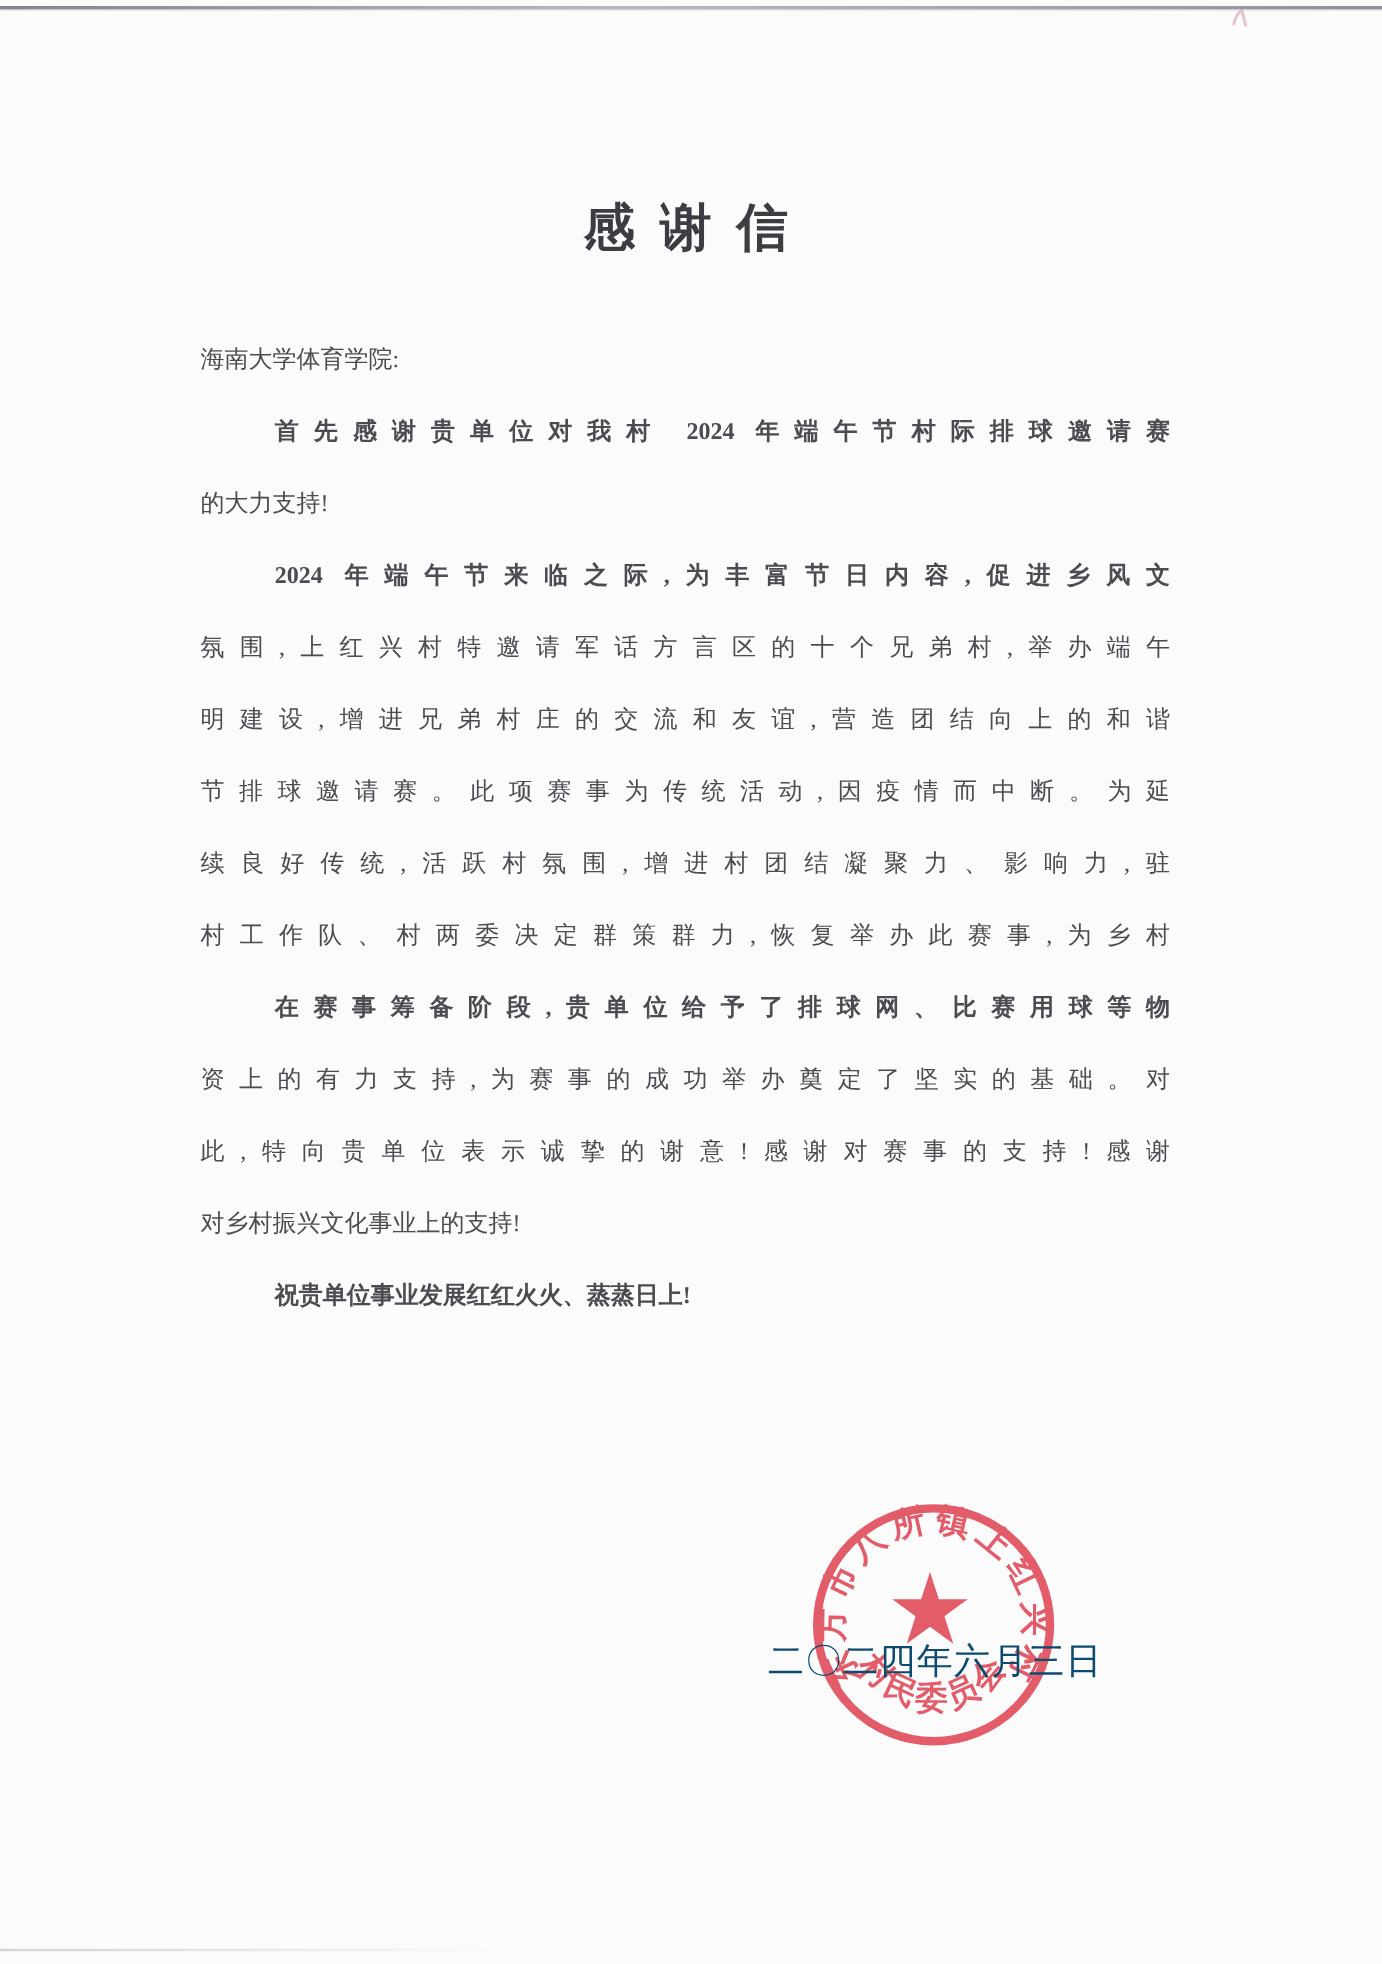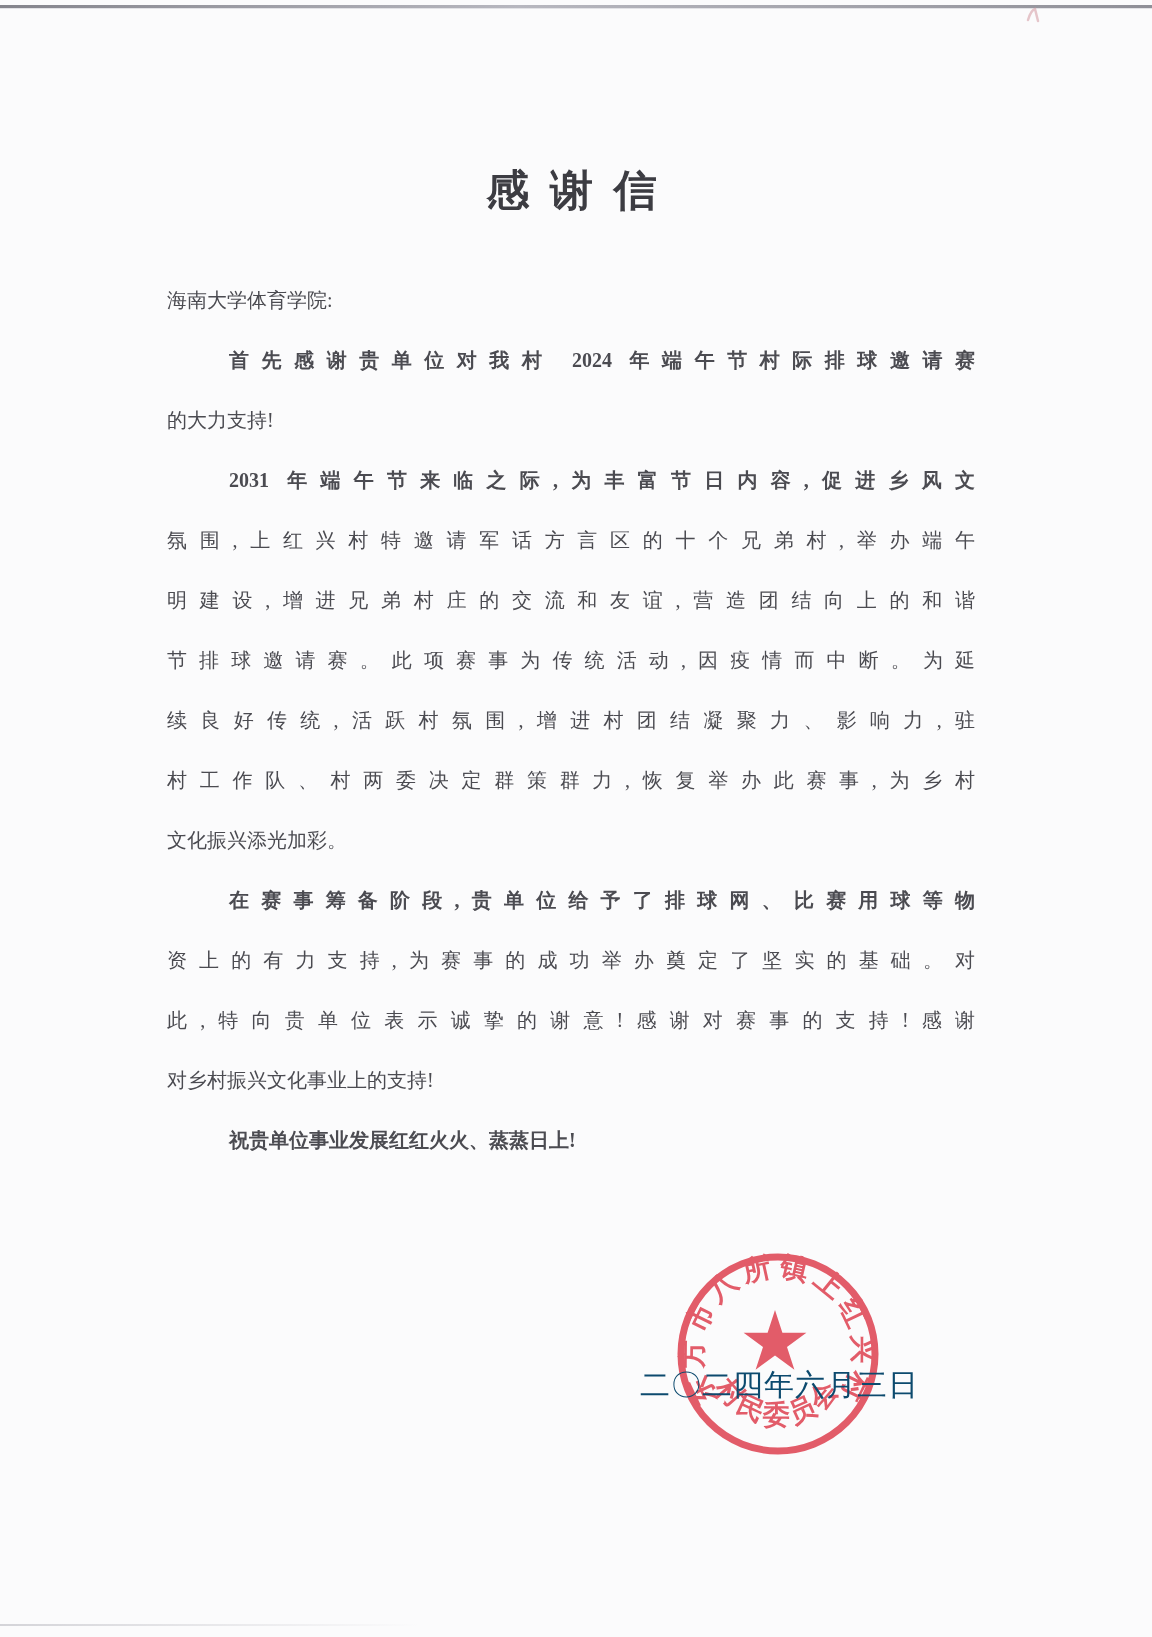--- a/index.html
+++ b/index.html
@@ -71,27 +71,26 @@
   <svg class="corner-mark" width="26" height="26">
     <path d="M6,16 Q9,6 13,5 L16,17" stroke="#d49aa2" stroke-width="2.5" fill="none" stroke-linecap="round"></path>
   </svg>
 
   <div class="title">感 谢 信</div>
 
   <div class="body-block">
     <div class="ln end">海南大学体育学院:</div>
     <div class="ln ind">首先感谢贵单位对我村 2024 年端午节村际排球邀请赛</div>
     <div class="ln end">的大力支持!</div>
-    <div class="ln ind">2031 年端午节来临之际,为丰富节日内容,促进乡风文</div>
+    <div class="ln ind">2024 年端午节来临之际,为丰富节日内容,促进乡风文</div>
     <div class="ln">氛围,上红兴村特邀请军话方言区的十个兄弟村,举办端午</div>
     <div class="ln">明建设,增进兄弟村庄的交流和友谊,营造团结向上的和谐</div>
     <div class="ln">节排球邀请赛。此项赛事为传统活动,因疫情而中断。为延</div>
     <div class="ln">续良好传统,活跃村氛围,增进村团结凝聚力、影响力,驻</div>
     <div class="ln">村工作队、村两委决定群策群力,恢复举办此赛事,为乡村</div>
-    <div class="ln end">文化振兴添光加彩。</div>
     <div class="ln ind">在赛事筹备阶段,贵单位给予了排球网、比赛用球等物</div>
     <div class="ln">资上的有力支持,为赛事的成功举办奠定了坚实的基础。对</div>
     <div class="ln">此,特向贵单位表示诚挚的谢意!感谢对赛事的支持!感谢</div>
     <div class="ln end">对乡村振兴文化事业上的支持!</div>
     <div class="ln ind end">祝贵单位事业发展红红火火、蒸蒸日上!</div>
   </div>
 
   <svg class="stamp" viewBox="0 0 230 230">
 
     <circle cx="115" cy="115" r="97" fill="none" stroke="#e04b5a" stroke-width="7"></circle>

